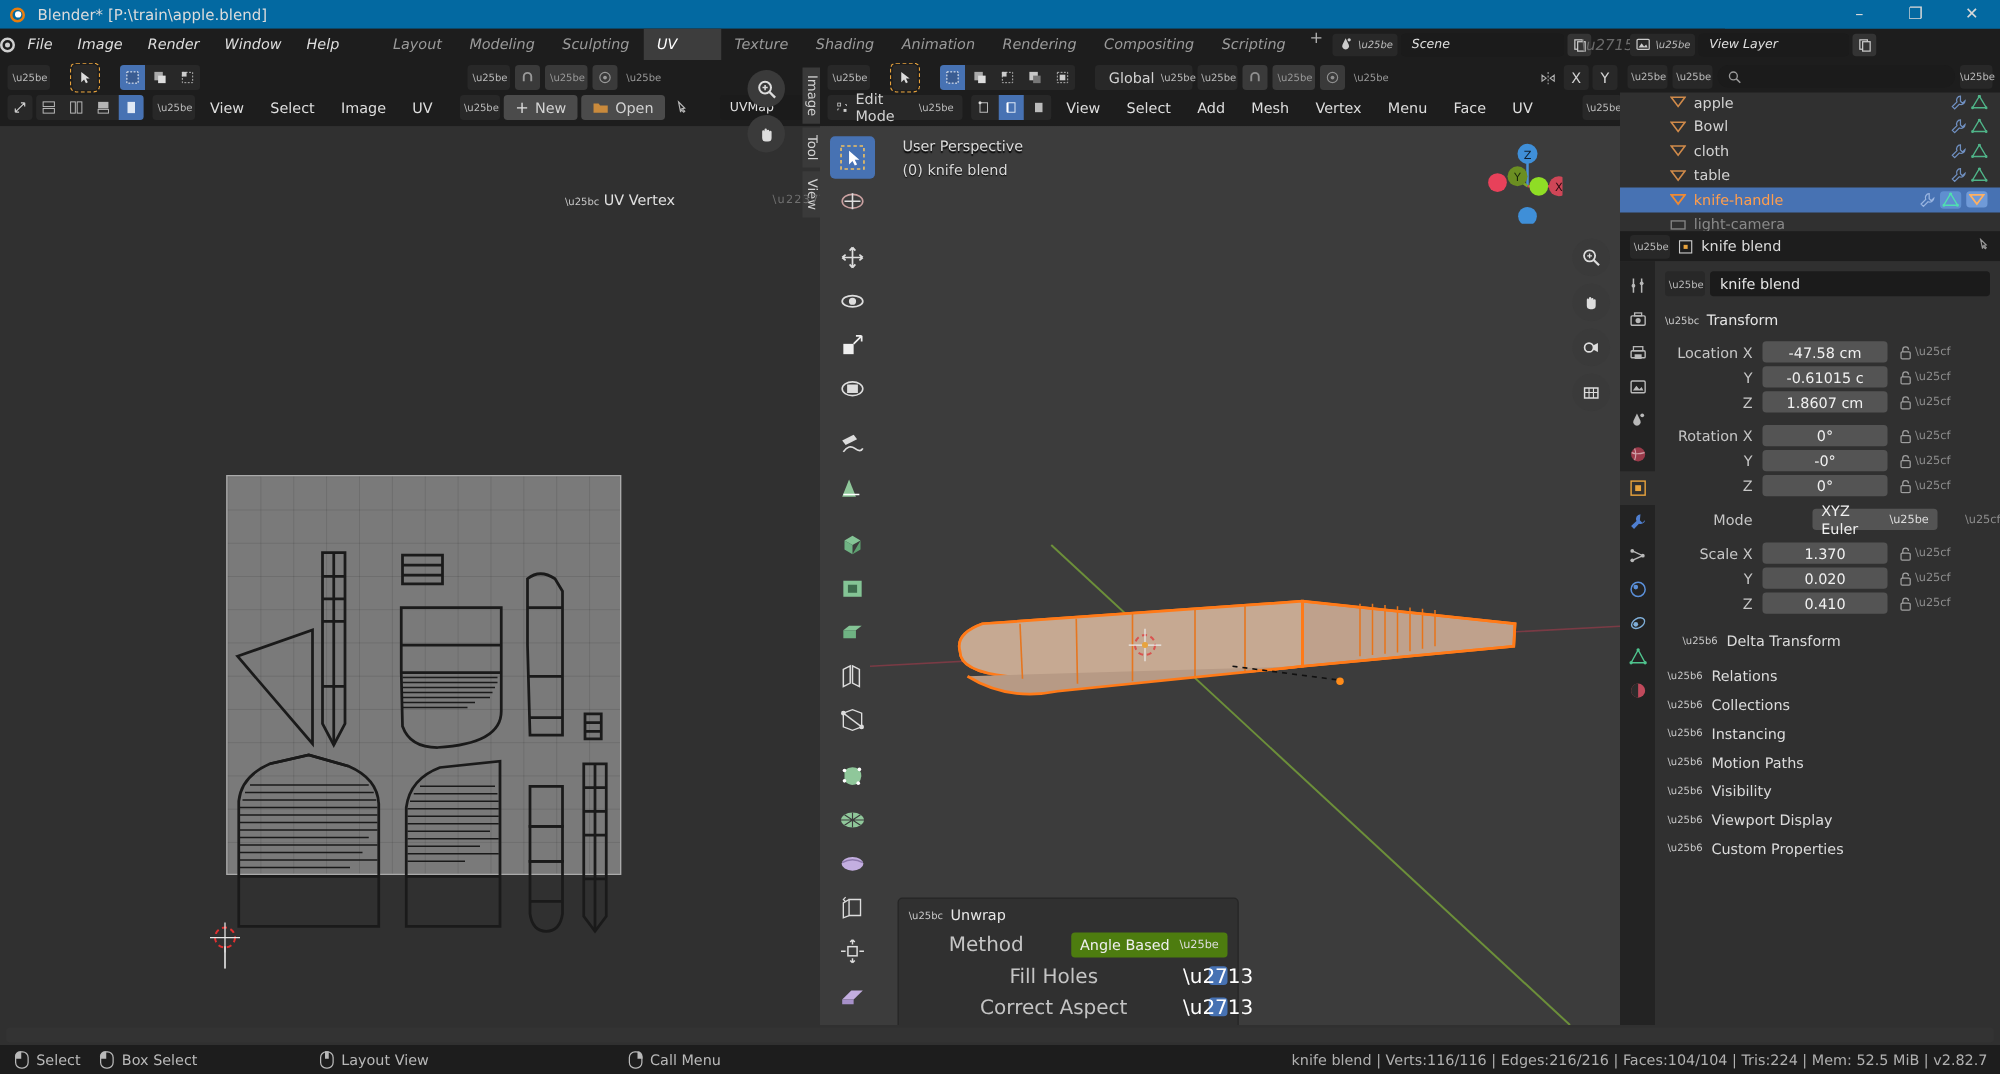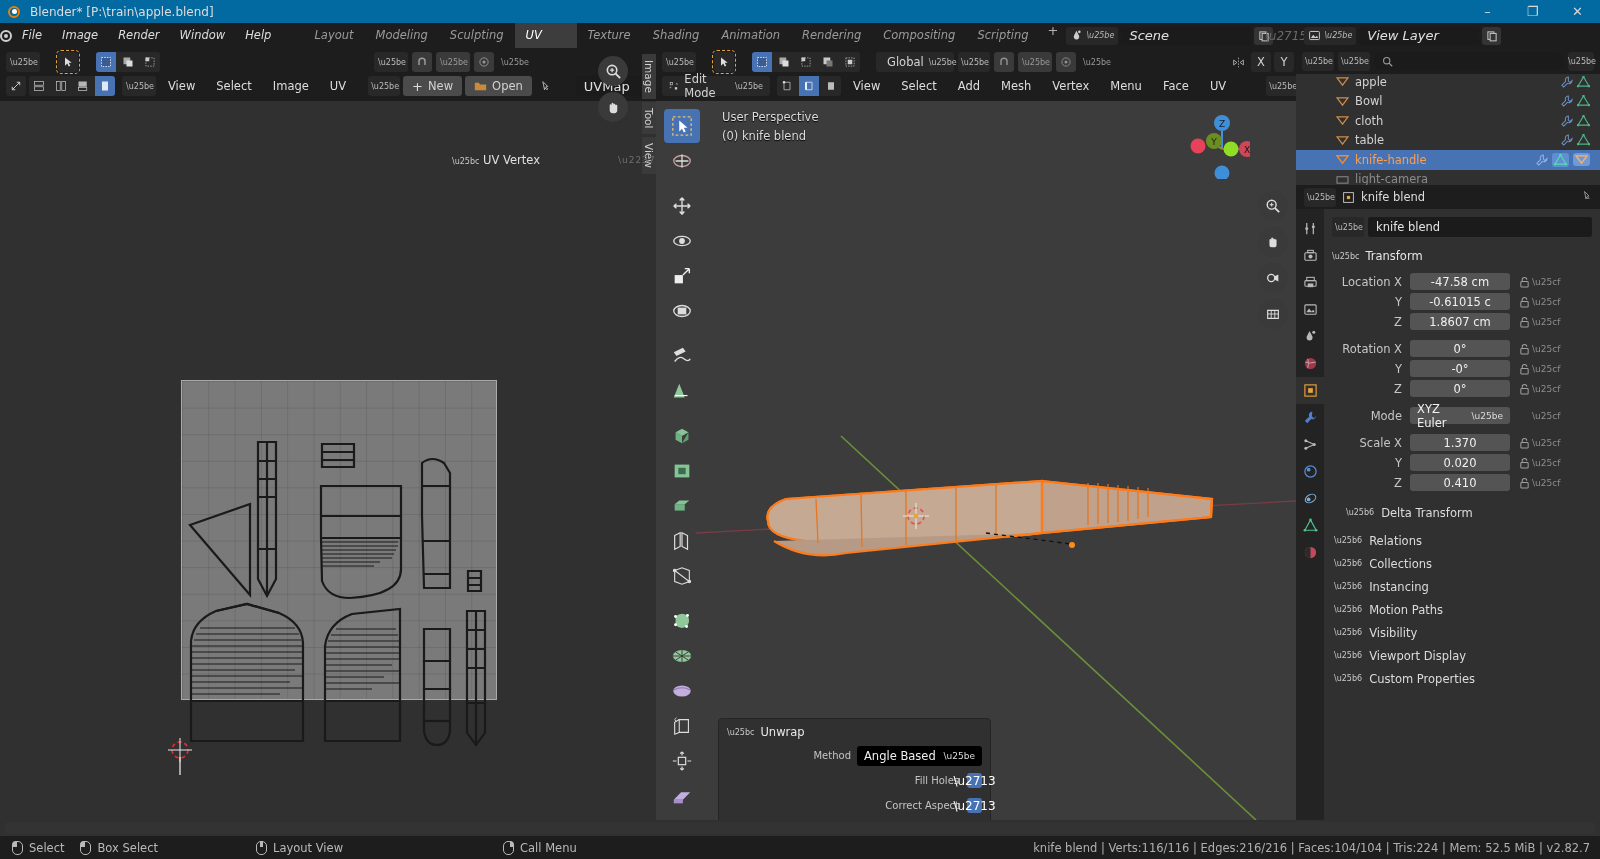--- a/index.html
+++ b/index.html
@@ -48,21 +48,21 @@
   }
   .ws-tab.active { background:#3d3d3d; color:#ffffff; }
   .ws-add { color:#b0b0b0; padding:0 8px; font-size:13px; }
   .scene-area { margin-left:auto; display:flex; align-items:center; gap:3px; padding-right:6px; }
   .mini-btn {
     height:18px; background:#282828; border-radius:3px; display:flex; align-items:center;
     padding:0 4px; gap:3px; color:#d0d0d0;
   }
   .field-dark {
     height:18px; background:#1b1b1b; border-radius:3px; display:flex; align-items:center;
-    padding:0 8px; color:#e0e0e0; font-size:13px;
+    padding:0 8px; color:#e0e0e0; font-size:10px;
   }
   .sq-btn { width:19px; height:18px; background:#343434; border-radius:3px; display:flex; align-items:center; justify-content:center; }
   .sq-btn.dim { background:transparent; }
 
   
   .pane { position:absolute; }
 
   
   #uv-editor { left:0; top:48px; width:656px; height:772px; background:#303030; }
   .uv-header { position:absolute; left:0; top:0; width:100%; height:53px; background:#1d1d1d; }
@@ -111,26 +111,26 @@
   .nav-btns { position:absolute; right:8px; top:90px; }
   .knife-overlay { position:absolute; left:0; top:0; width:640px; height:719px; }
 
   
   .op-panel {
     position:absolute; left:62px; top:617px; width:273px; background:#303030;
     border-radius:4px; border:1px solid #252525; padding-bottom:8px;
   }
   .op-title { height:26px; display:flex; align-items:center; padding-left:8px; color:#e8e8e8; font-size:11.5px; gap:6px; }
   .op-row { display:flex; align-items:center; height:21px; margin:0 8px 4px 8px; }
-  .op-label { flex:0 0 auto; color:#c4c4c4; text-align:right; font-size:10px; }
+  .op-label { flex:0 0 auto; color:#c4c4c4; text-align:center; font-size:16px; }
   .op-select {
-    flex:1; height:20px; background:#000000; border-radius:3px; display:flex; align-items:center;
+    flex:1; height:20px; background:#4d7c0f; border-radius:3px; display:flex; align-items:center;
     justify-content:space-between; padding:0 7px; color:#efefef; font-size:11.5px;
   }
-  .chk { width:15px; height:15px; border-radius:3px; background:#4772b3; display:flex; align-items:center; justify-content:center; color:#fff; font-size:12px; }
+  .chk { width:15px; height:15px; border-radius:3px; background:#4772b3; display:flex; align-items:center; justify-content:center; color:#fff; font-size:16px; }
 
   
   #outliner { left:1296px; top:48px; width:304px; height:137px; background:#303030; }
   .ol-header { position:absolute; left:0; top:0; width:304px; height:26px; background:#1d1d1d; display:flex; align-items:center; gap:4px; padding:0 6px; }
   .ol-search { flex:1; height:18px; background:#1b1b1b; border-radius:9px; display:flex; align-items:center; padding:0 8px; gap:5px; color:#8a8a8a; }
   .ol-list { position:absolute; left:0; top:26px; width:304px; height:111px; overflow:hidden; }
   .ol-row { height:19.5px; display:flex; align-items:center; padding-left:40px; position:relative; }
   .ol-row.selected { background:#4772b3; }
   .ol-name { font-size:11.5px; color:#d2d2d2; margin-left:6px; }
   .ol-row.selected .ol-name { color:#ff9e4d; }
@@ -1206,21 +1206,21 @@
                 <path d="M3.5 6 V4 a2.5 2.5 0 0 1 5 0" fill="none" stroke="#9f9f9f" stroke-width="1.1"></path>
                 <rect x="2" y="6" width="8" height="6" rx="1" fill="none" stroke="#9f9f9f" stroke-width="1.1"></rect>
               </svg>
           </div>
           <div class="dot-anim">\u25cf</div>
         </div>
       </div>
 
       <div class="prop-row" style="margin-top:8px;">
         <div class="prop-label">Mode</div>
-        <div class="prop-val" style="justify-content:space-between;padding:0 7px;">
+        <div class="prop-val" style="justify-content:space-between;padding:0 7px;margin-left:40px;">
           <span>XYZ Euler</span>
           <span style="font-size:9px;color:#ddd;">\u25be</span>
         </div>
         <div class="lock"></div>
         <div class="dot-anim">\u25cf</div>
       </div>
 
       <div style="margin-top:8px;">
         <div class="prop-row">
           <div class="prop-label">Scale X</div>

